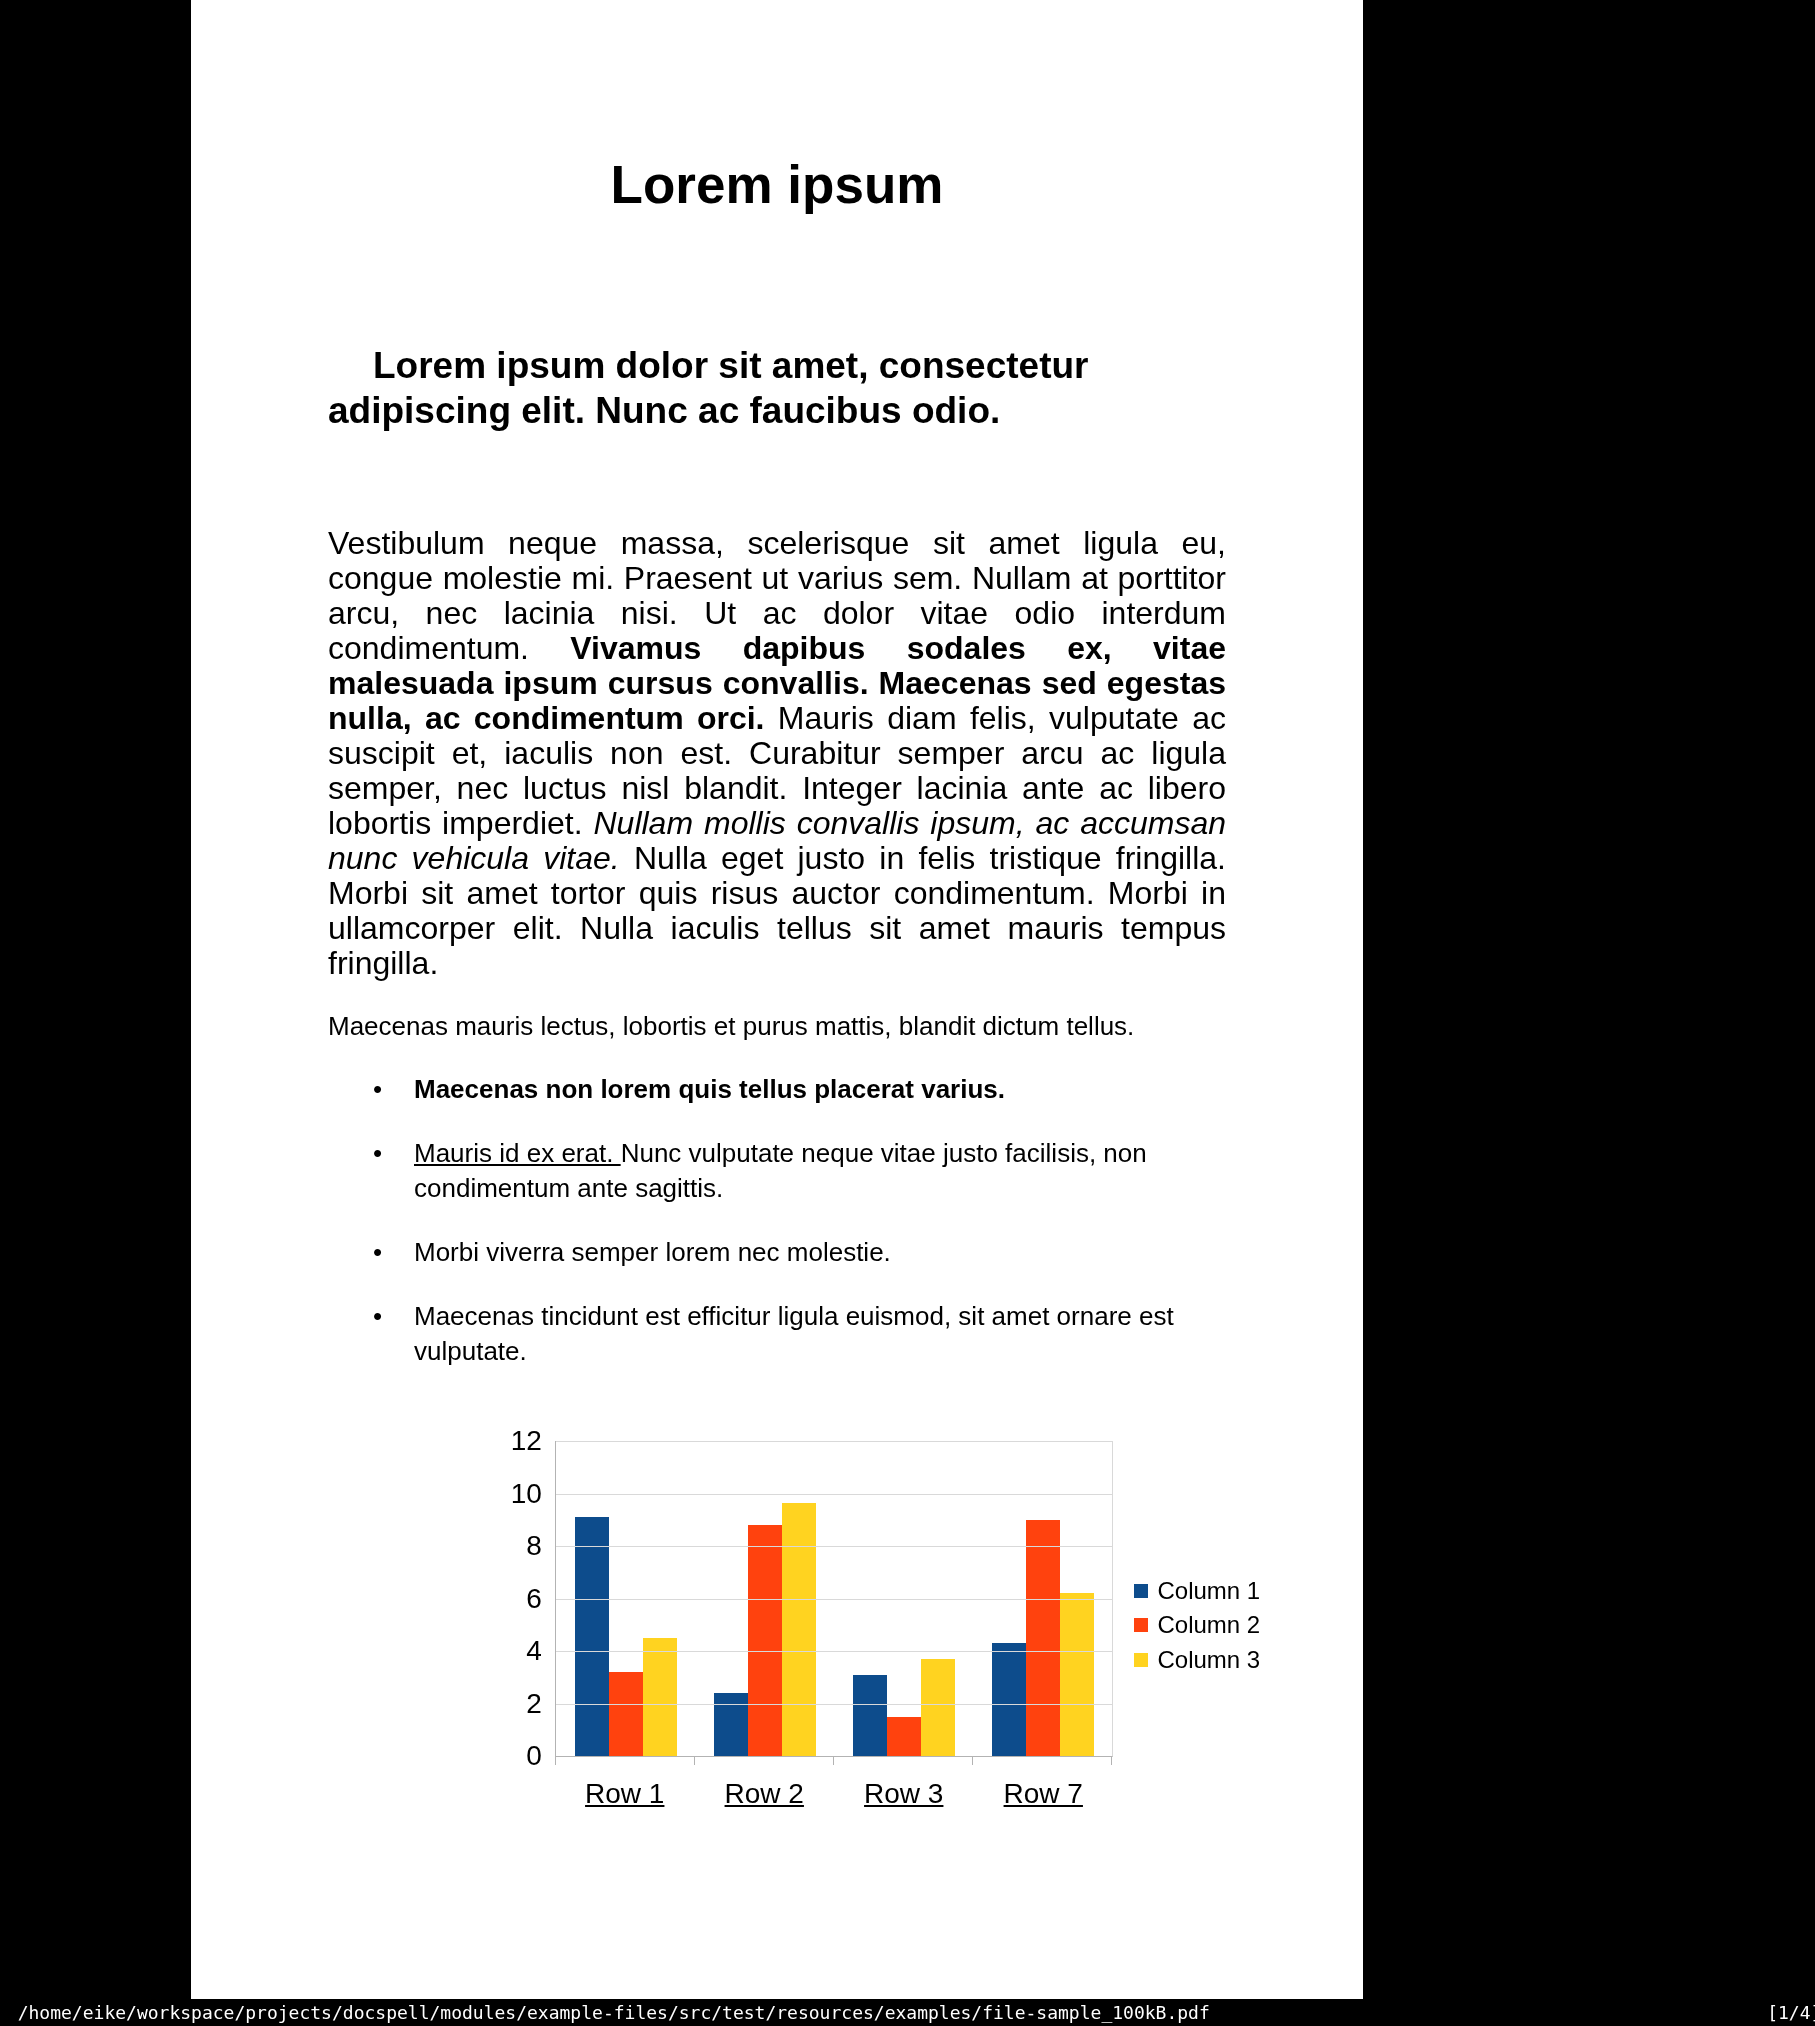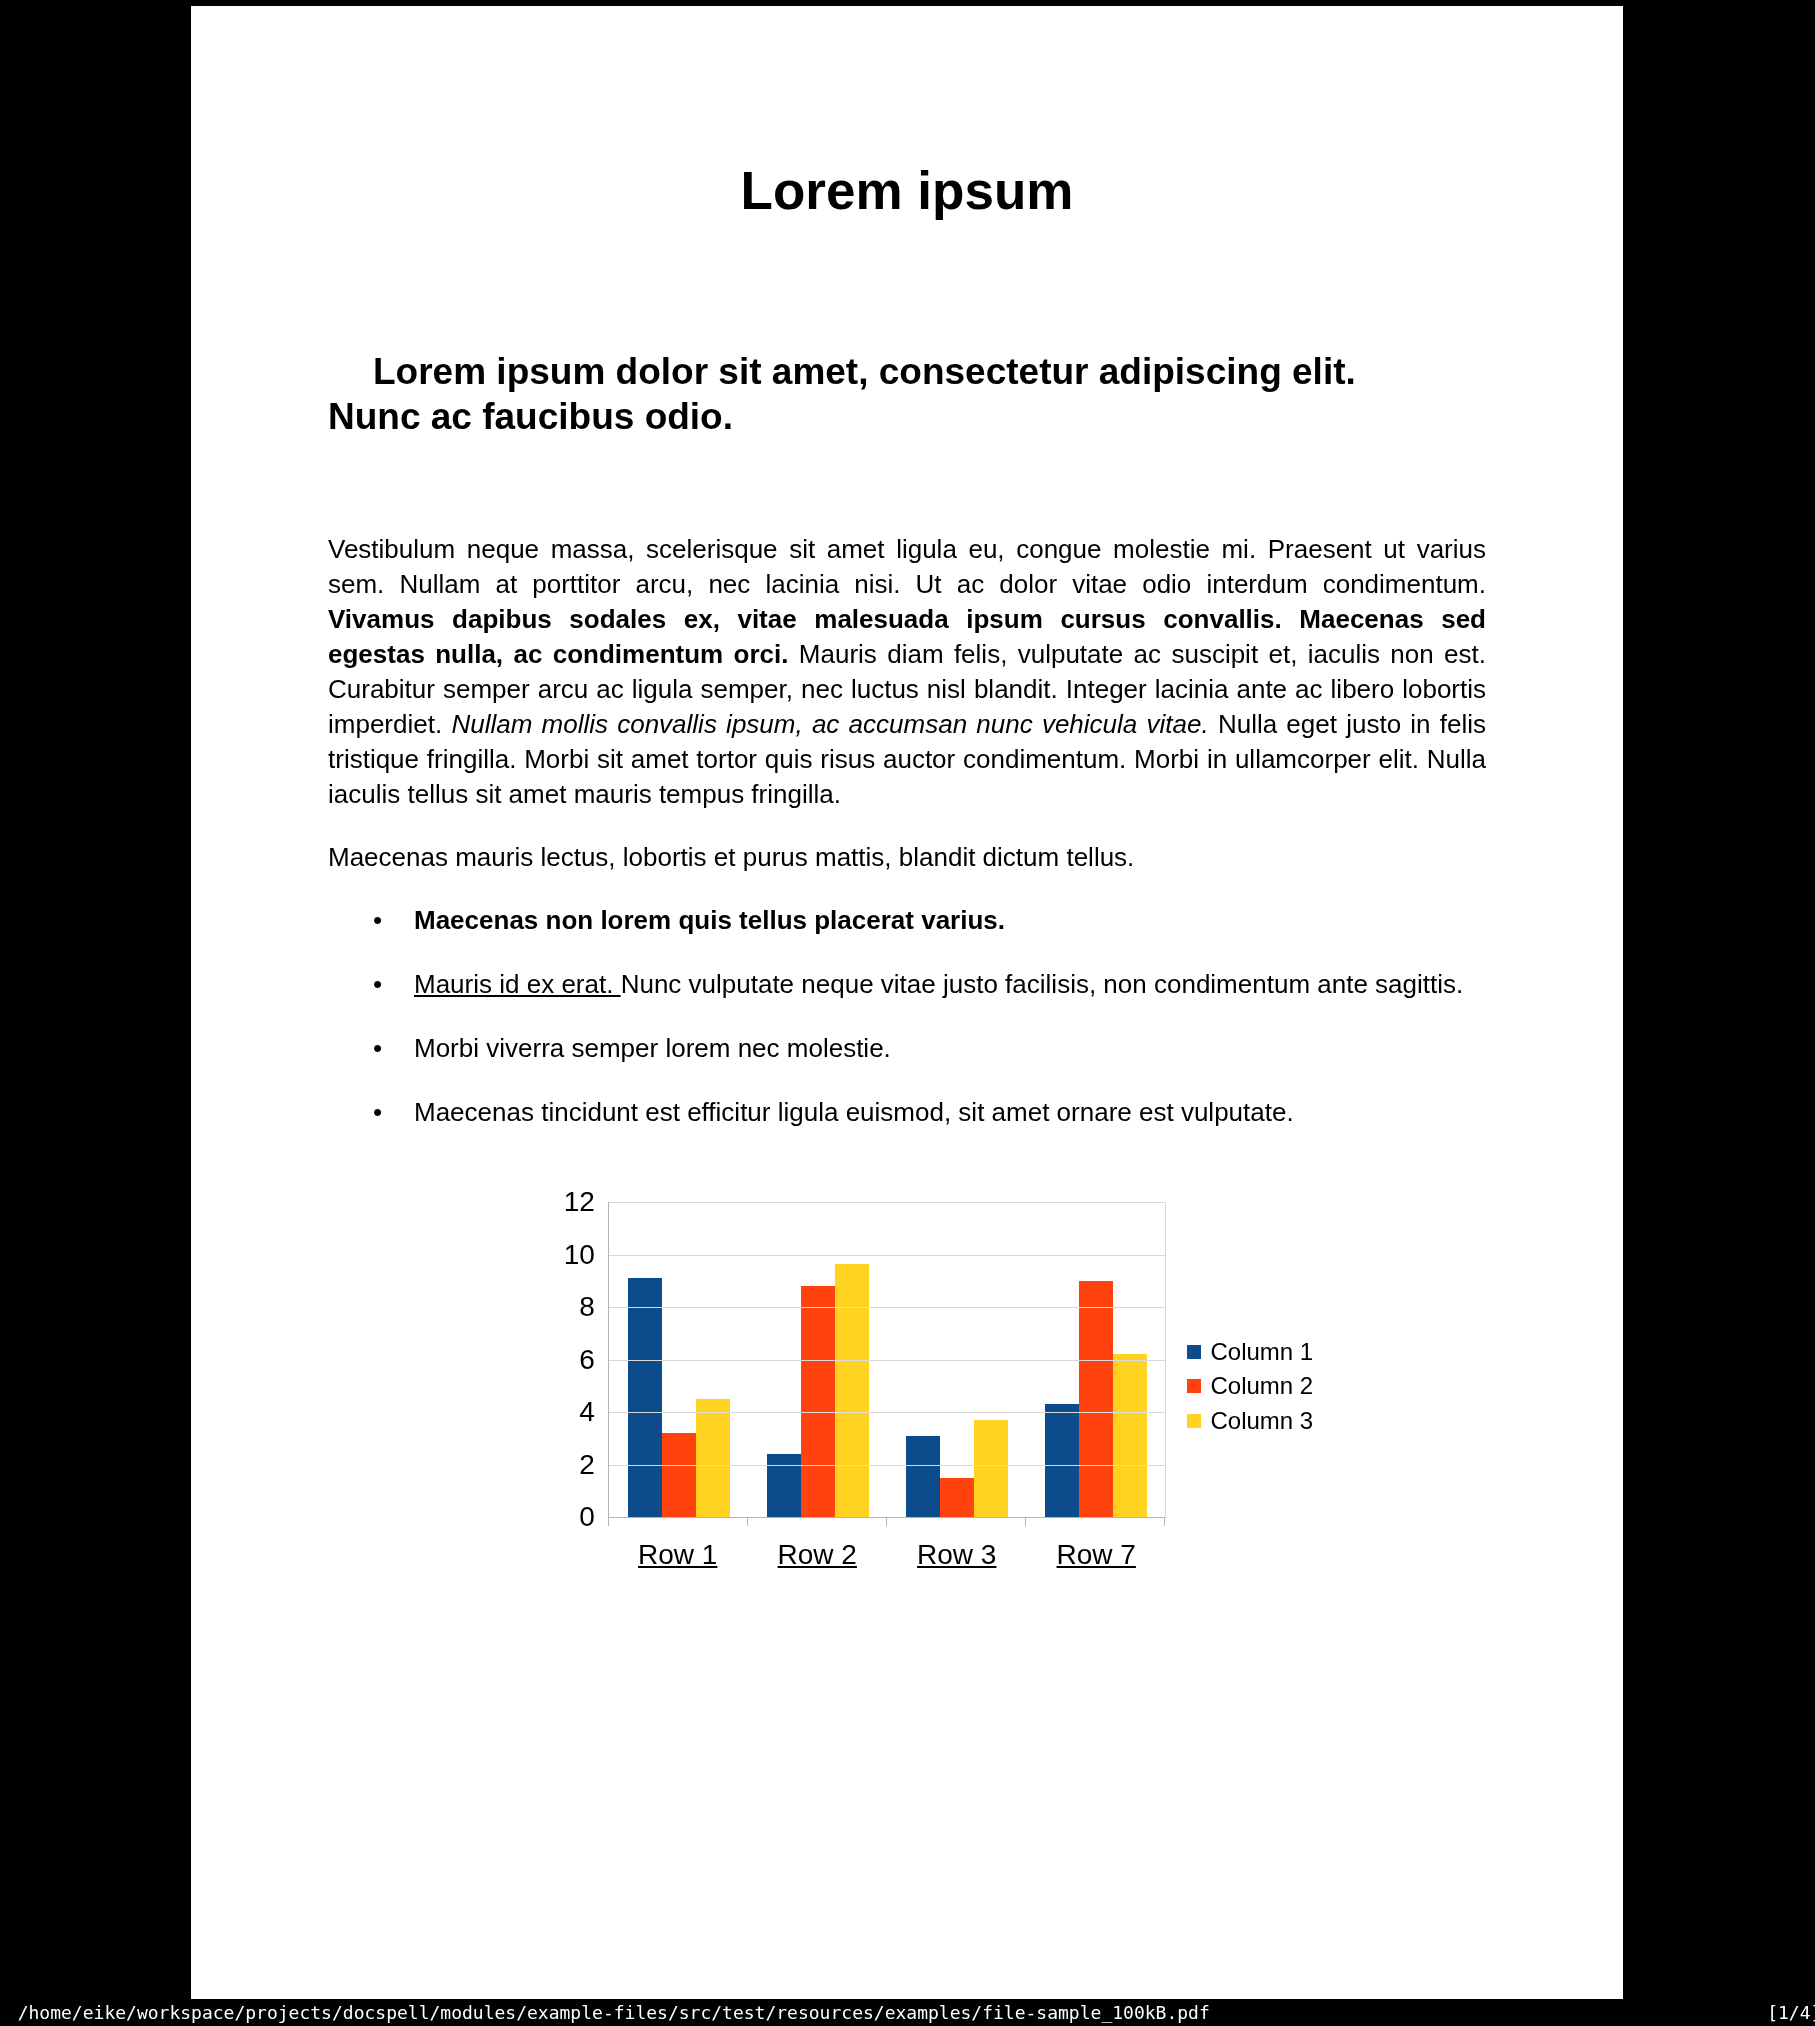--- a/index.html
+++ b/index.html
@@ -1,28 +1,28 @@
 <!DOCTYPE html>
 <html style="font-size:15px"><head>
 <meta charset="utf-8">
 <style>
   html,body{margin:0;padding:0;background:#000;}
   body{width:1815px;height:2026px;position:relative;overflow:hidden;
        font-family:"Liberation Sans",sans-serif;}
 
   
-  .page{position:absolute;left:191px;top:6px;width:1432px;height:1999px;
+  .page{position:absolute;left:191px;top:0;width:1172px;height:1999px;
         background:#ffffff;box-sizing:border-box;
         padding:154px 137px 0 137px;color:#000;}
 
   .doc-title{font-size:53px;line-height:62px;font-weight:bold;
              text-align:center;margin:0;}
   .doc-heading{font-size:37px;line-height:45px;font-weight:bold;
                margin:127px 0 0 0;text-indent:45px;max-width:1117px;}
-  .body-par{font-size:26px;line-height:35px;margin:93px 0 0 0;
+  .body-par{font-size:32px;line-height:35px;margin:93px 0 0 0;
             text-align:justify;}
   .body-par2{font-size:26px;line-height:35px;margin:28px 0 0 0;}
 
   ul.bullets{margin:28px 0 0 0;padding:0 0 0 86px;list-style:none;}
   ul.bullets li{position:relative;font-size:26px;line-height:35px;
                 margin-bottom:29px;}
   ul.bullets li::before{content:"\2022";position:absolute;left:-41px;top:0;}
 
   .seg-bold{font-weight:bold;}
   .seg-italic{font-style:italic;}

